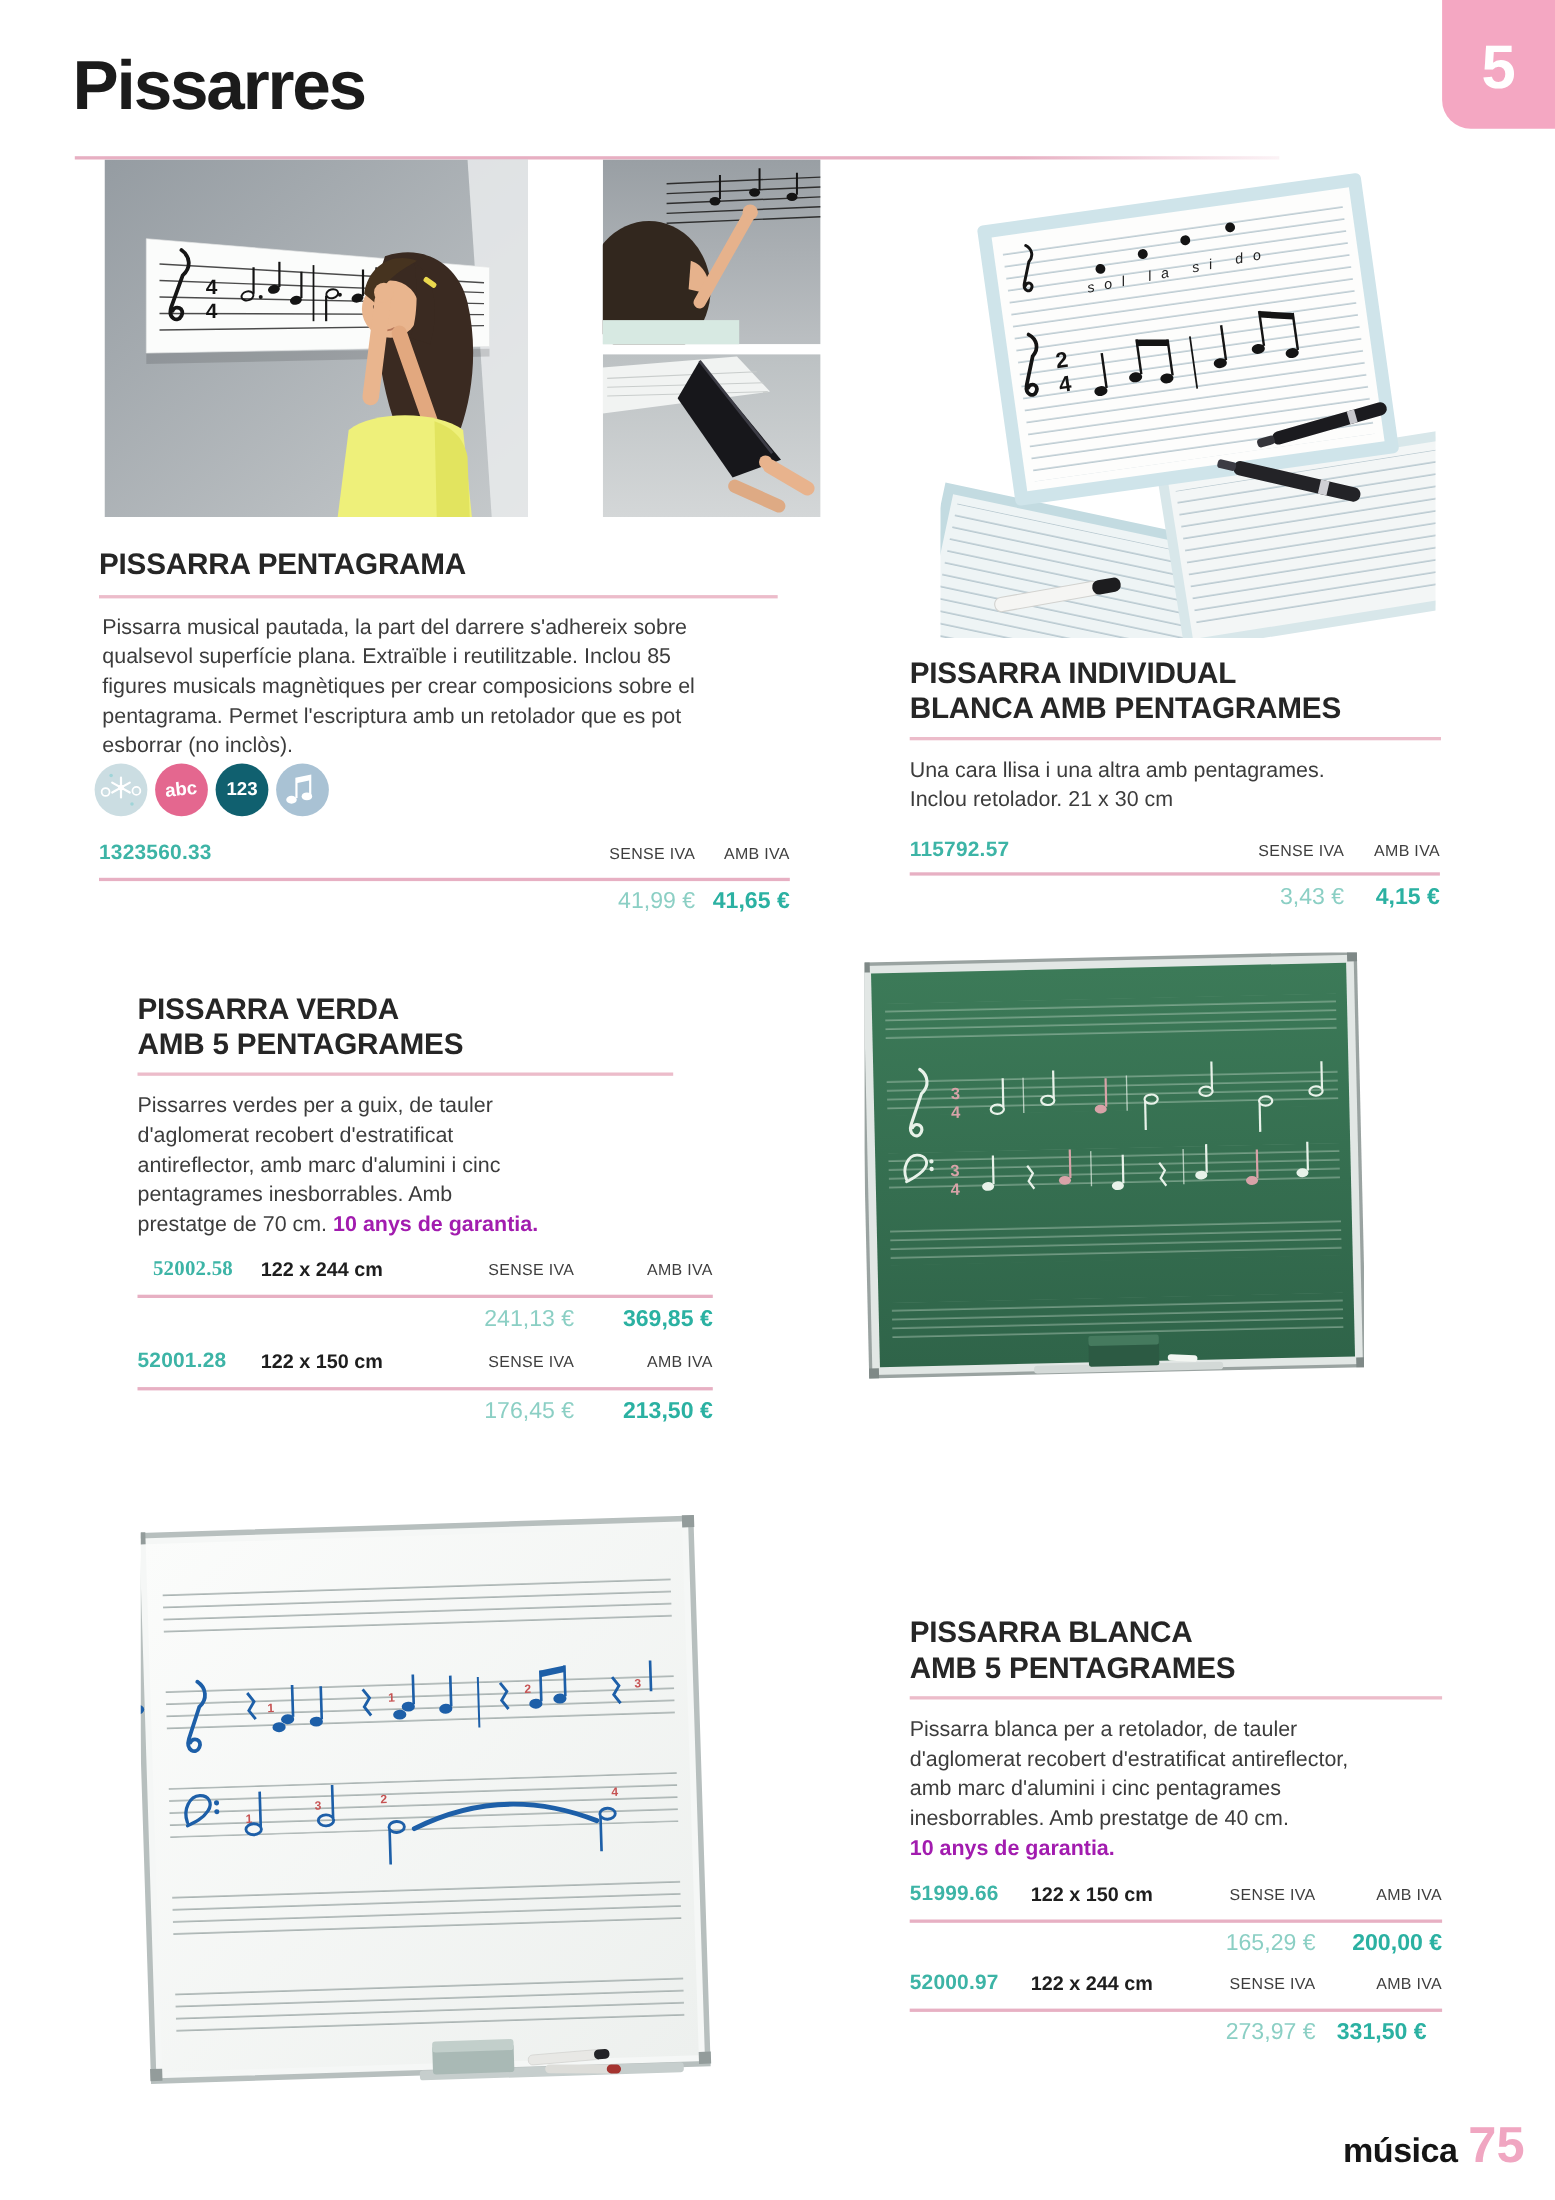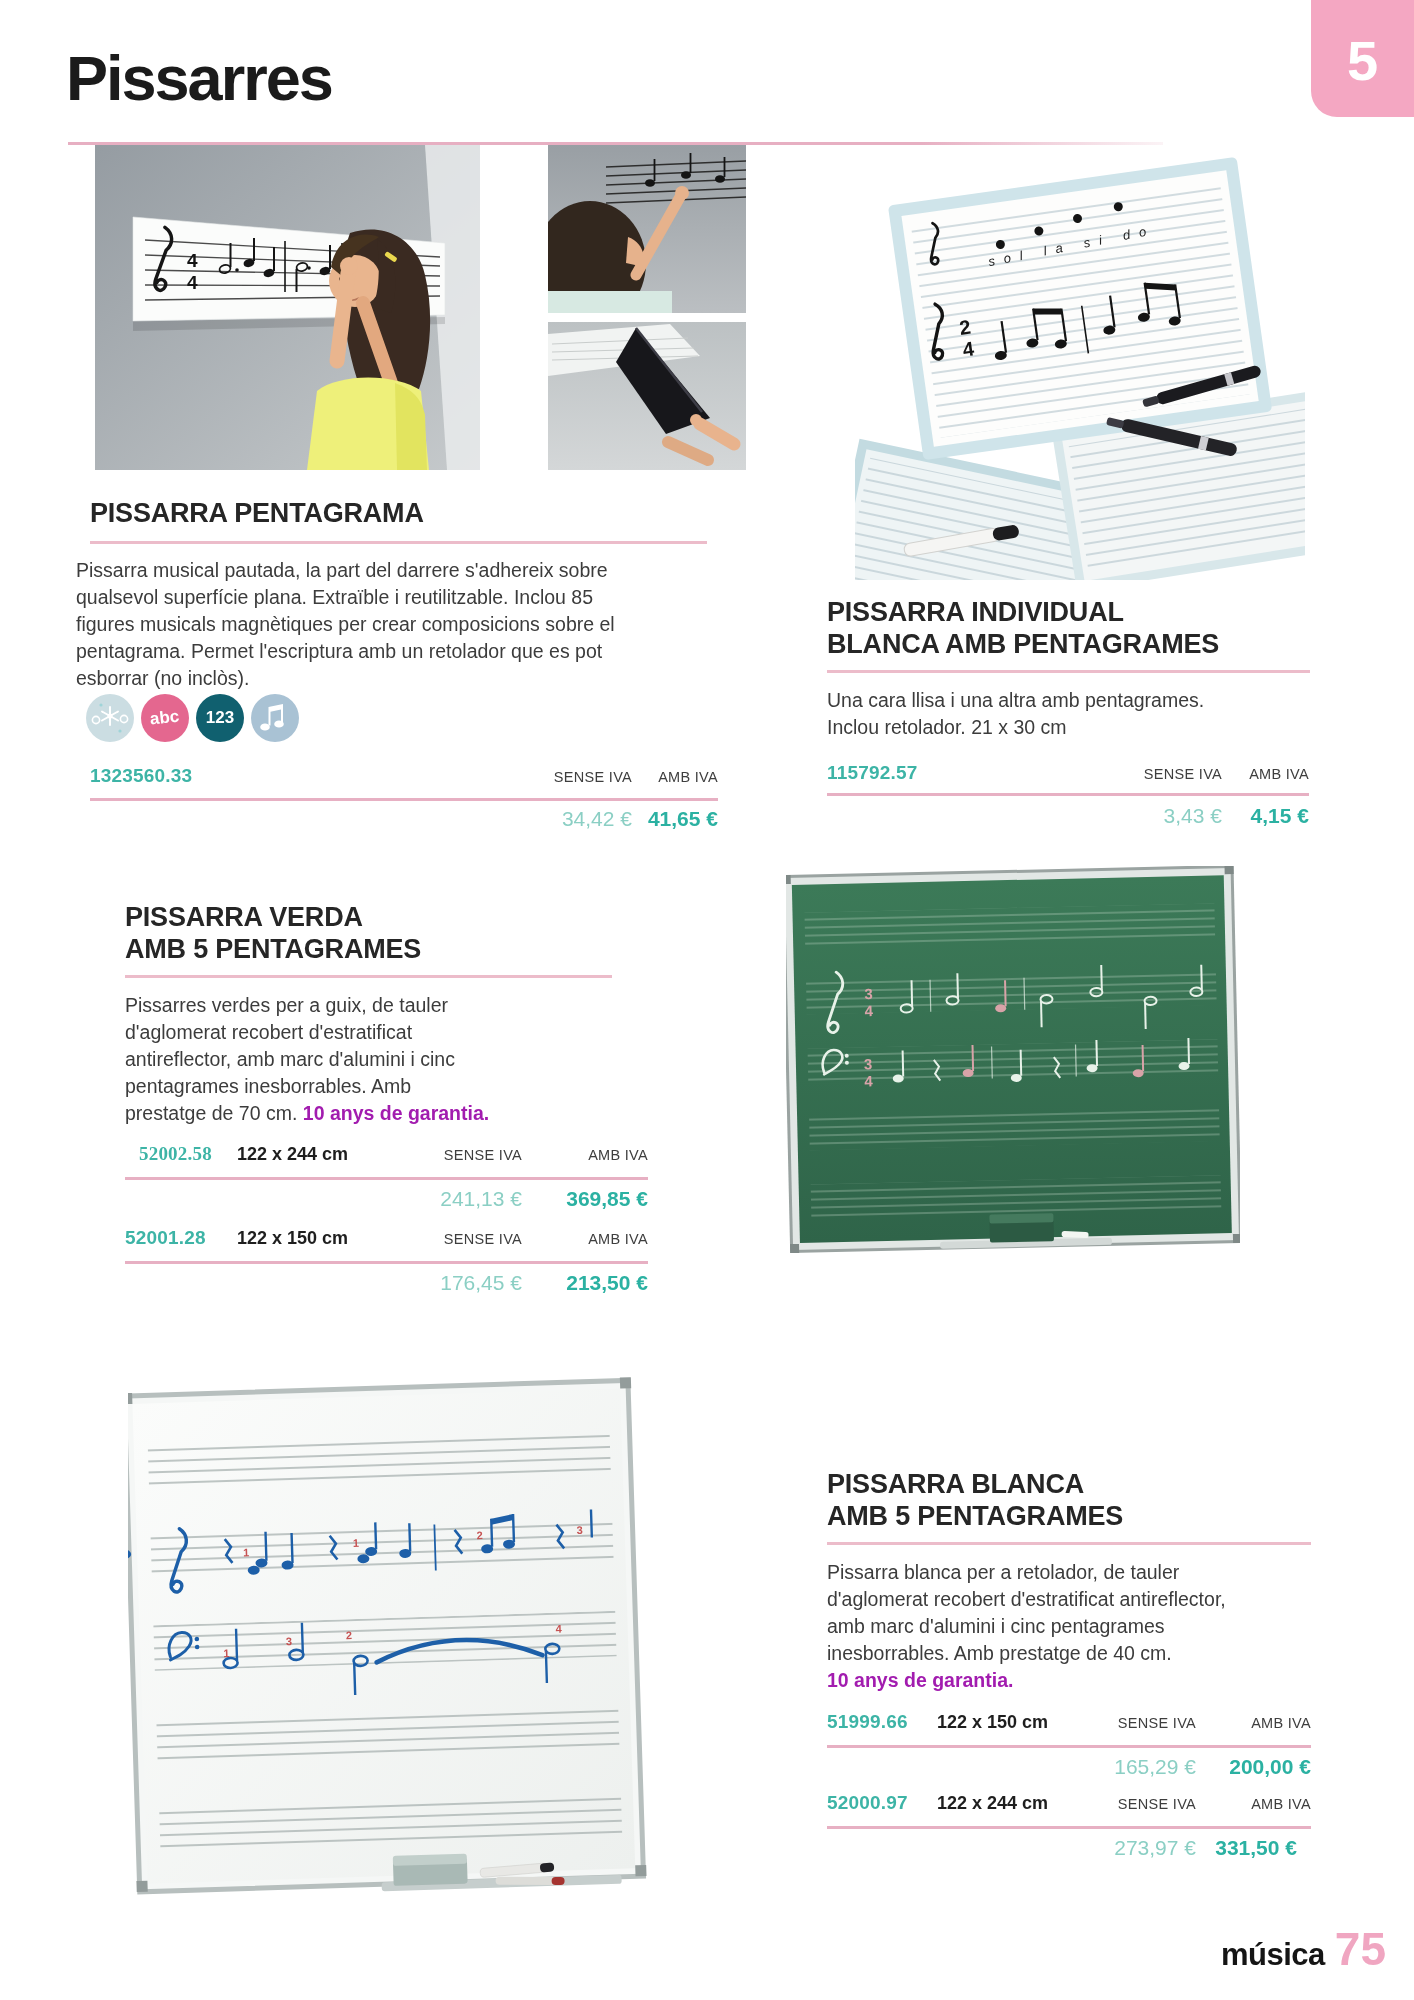--- a/index.html
+++ b/index.html
@@ -143,21 +143,21 @@
     </g>
     <polygon points="88,6 162,96 118,112 68,40" fill="#17171b"></polygon>
     <line x1="88" y1="6" x2="154" y2="90" stroke="#3d3d46" stroke-width="2.5"></line>
     <line x1="152" y1="102" x2="186" y2="122" stroke="#e8b38d" stroke-width="13" stroke-linecap="round"></line>
     <line x1="120" y1="120" x2="160" y2="138" stroke="#deaa84" stroke-width="12" stroke-linecap="round"></line>
     <circle cx="148" cy="98" r="6" fill="#e8b38d"></circle>
   </svg>
 
   <div class="abs h2" style="left:90px;top:497px;">PISSARRA PENTAGRAMA</div>
   <div class="abs rule-h" style="left:90px;top:541px;width:617px;"></div>
-  <div class="abs desc" style="left:76px;top:557px;width:710px;">Pissarra musical pautada, la part del darrere s'adhereix sobre
+  <div class="abs desc" style="left:93px;top:557px;width:710px;">Pissarra musical pautada, la part del darrere s'adhereix sobre
 qualsevol superfície plana. Extraïble i reutilitzable. Inclou 85
 figures musicals magnètiques per crear composicions sobre el
 pentagrama. Permet l'escriptura amb un retolador que es pot
 esborrar (no inclòs).</div>
 
   <div class="abs" style="left:86px;top:694px;width:230px;display:flex;gap:7px;">
     <div class="cat-icon" style="background:#cbdde2;">
       <svg width="48" height="48" viewBox="0 0 48 48">
         <g stroke="#fff" stroke-width="2" stroke-linecap="round">
           <line x1="24" y1="13" x2="24" y2="31"></line>
@@ -185,21 +185,21 @@
           <polygon points="17.5,31.5 17.5,13 32,10 32,28.5 30,28.5 30,15.5 19.5,17.8 19.5,31.5"></polygon>
         </g>
       </svg>
     </div>
   </div>
 
   <div class="abs code" style="left:90px;top:765px;">1323560.33</div>
   <div class="abs lbl ralign" style="right:782px;top:769px;">SENSE IVA</div>
   <div class="abs lbl ralign" style="right:696px;top:769px;">AMB IVA</div>
   <div class="abs rule-t" style="left:90px;top:798px;width:628px;"></div>
-  <div class="abs price-light ralign" style="right:782px;top:807px;">34,42 €</div>
+  <div class="abs price-light ralign" style="right:782px;top:807px;">41,99 €</div>
   <div class="abs price-bold ralign" style="right:696px;top:807px;">41,65 €</div>
 
   <svg class="abs" style="left:855px;top:148px;" width="450" height="432" viewBox="0 0 450 432">
     <defs>
       <pattern id="stA" width="450" height="11" patternUnits="userSpaceOnUse">
         <line x1="0" y1="1" x2="450" y2="1" stroke="#a6bac3" stroke-width="1"></line>
       </pattern>
     </defs>
     <g transform="translate(8,296) rotate(12)">
       <rect x="0" y="0" width="252" height="152" fill="#eef4f5" stroke="#c3dbe1" stroke-width="9"></rect>

